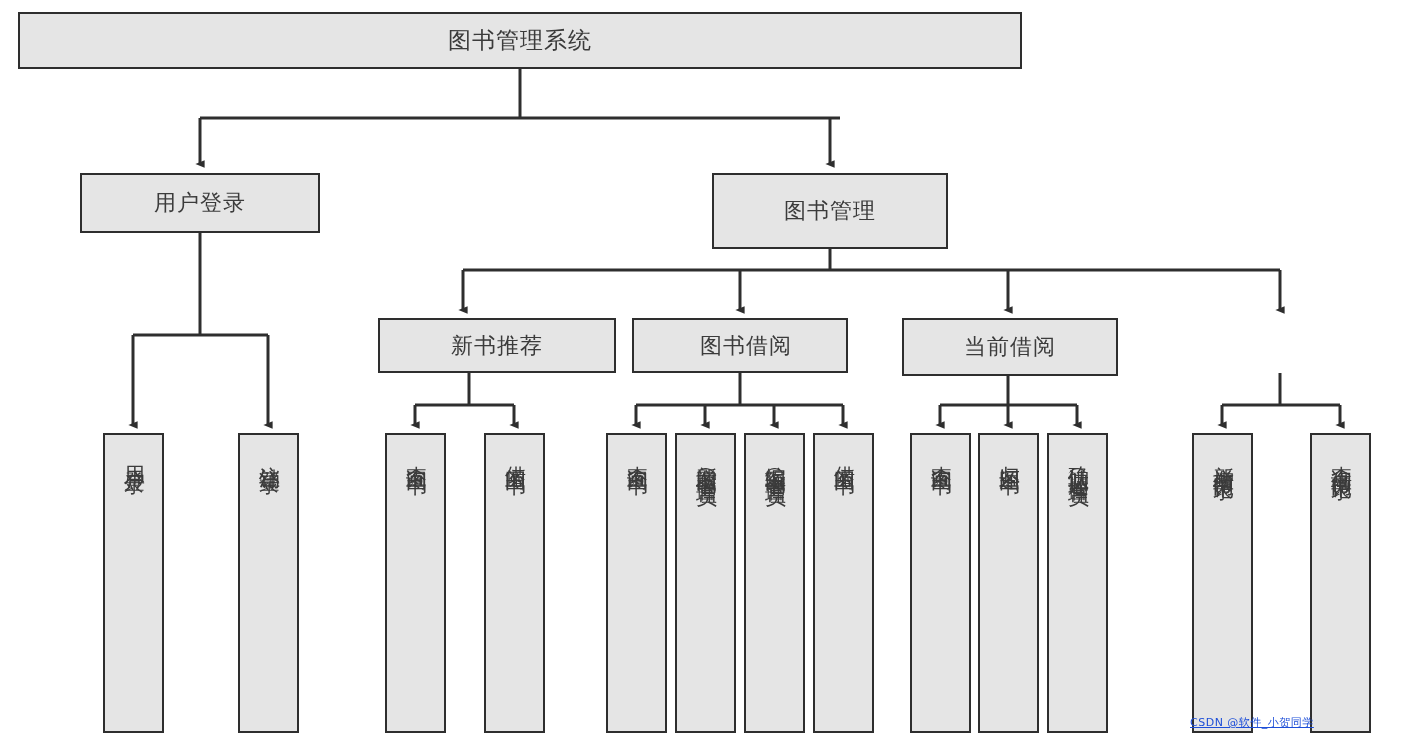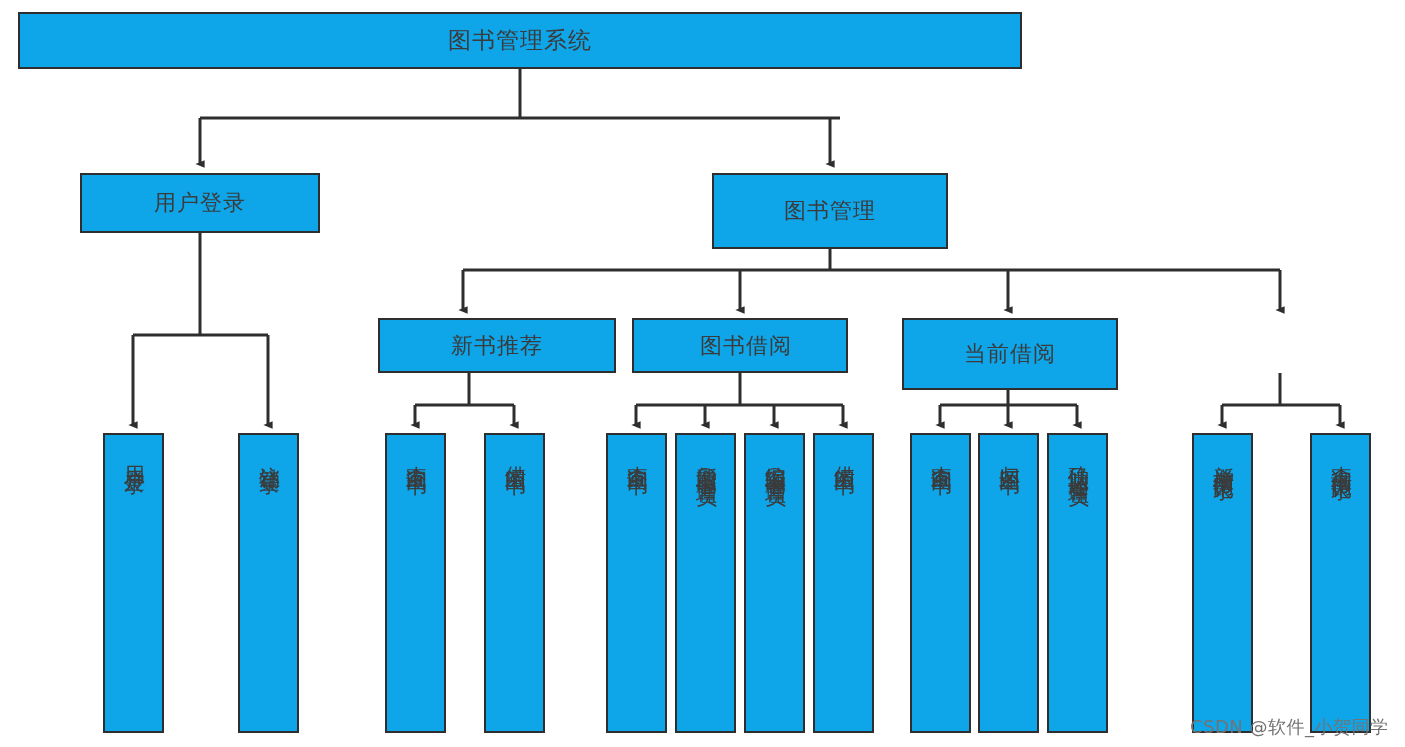--- a/index.html
+++ b/index.html
@@ -21,21 +21,21 @@
     position: absolute;
     left: 0;
     top: 0;
     width: 1405px;
     height: 747px;
     pointer-events: none;
   }
   .node {
     position: absolute;
     box-sizing: border-box;
-    background: #0ea5e9;
+    background: #e5e5e5;
     border: 2px solid #2e2e2e;
     display: flex;
     align-items: center;
     justify-content: center;
     color: #3b3b3b;
     z-index: 2;
   }
   .node .lbl {
     display: block;
     text-align: center;
@@ -61,25 +61,26 @@
     writing-mode: vertical-rl;
     text-orientation: upright;
     font-size: 21px;
     line-height: 1.04;
     letter-spacing: 3px;
     white-space: nowrap;
     max-height: 282px;
   }
   .watermark {
     position: absolute;
-    color: #737373;
-    font-size: 18px;
+    color: #1d4ed8;
+    font-size: 11px;
     letter-spacing: 0.5px;
     white-space: nowrap;
     z-index: 3;
+    text-decoration: underline;
   }
 </style>
 </head>
 <body>
 
 <div id="canvas">
 
   <svg class="edges" viewBox="0 0 1405 747" xmlns="http://www.w3.org/2000/svg">
     <defs>
       <marker id="arrow" markerWidth="10" markerHeight="10" refX="4.2" refY="5" orient="auto" markerUnits="userSpaceOnUse">
@@ -143,21 +144,21 @@
   </div>
 
   <div class="node horiz" style="left:362px; top:318px; width:238px; height:55px;margin-left:16px;">
     <span class="lbl">新书推荐</span>
   </div>
 
   <div class="node horiz" style="left:632px; top:318px; width:216px; height:55px;padding-left:12px;">
     <span class="lbl">图书借阅</span>
   </div>
 
-  <div class="node horiz" style="left:902px; top:318px; width:216px; height:72px;">
+  <div class="node horiz" style="left:902px; top:318px; width:216px; height:58px;">
     <span class="lbl">当前借阅</span>
   </div>
 
 
   <div class="node leaf" style="left:103px; top:433px; width:61px; height:300px;">
     <span class="lbl">用户登录</span>
   </div>
 
   <div class="node leaf" style="left:238px; top:433px; width:61px; height:300px;">
     <span class="lbl">注销登录</span>

